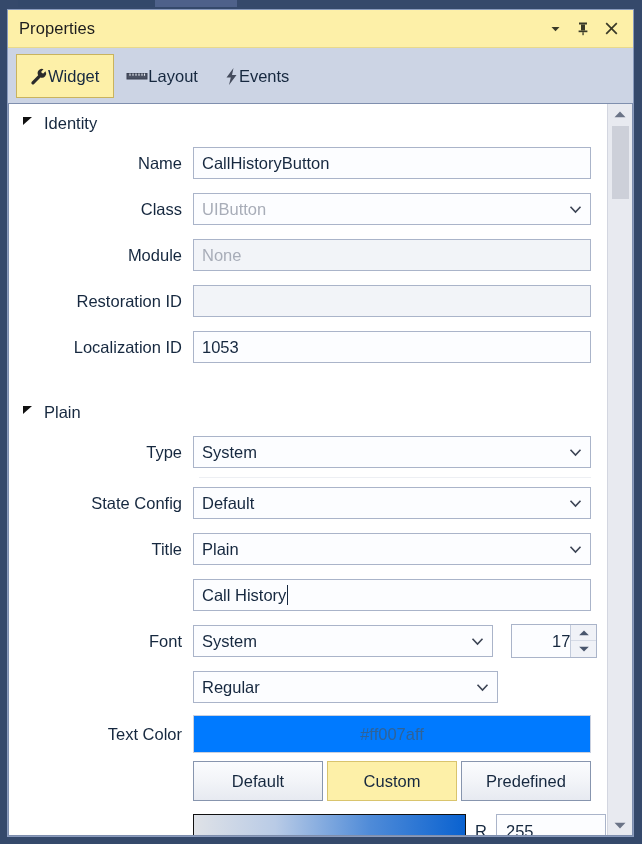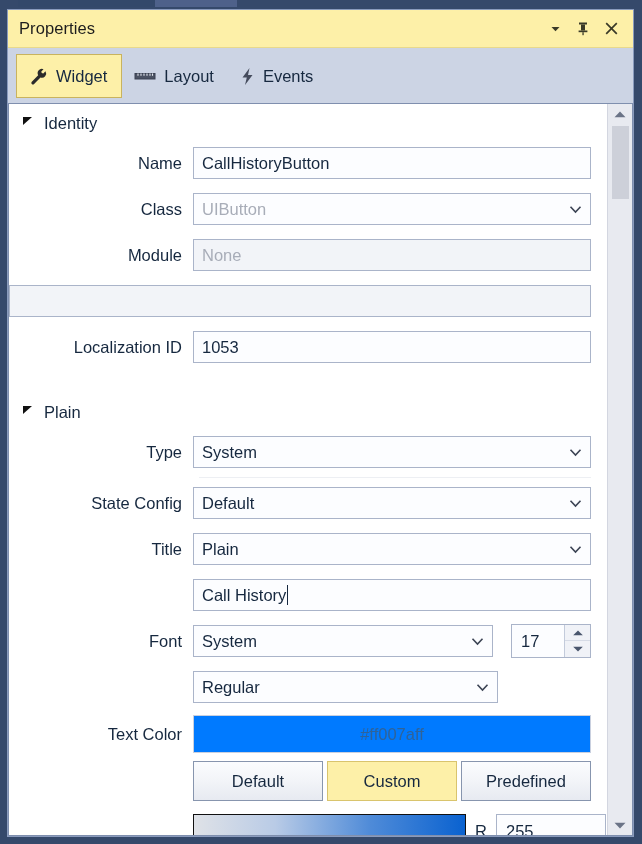--- a/index.html
+++ b/index.html
@@ -93,21 +93,20 @@
     background: #ccd4e4;
     display: flex;
     align-items: flex-start;
     padding: 6px 0 0 8px;
     flex: none;
   }
   .tab {
     height: 44px;
     display: flex;
     align-items: center;
-    gap: 8px;
     padding: 0 14px 0 12px;
     font-size: 16.5px;
     color: #16283f;
   }
   .tab.active {
     background: #fdf0a8;
     border: 1px solid #c9b35e;
   }
   .tab .tab-ico { display: flex; align-items: center; }
 
@@ -242,20 +241,21 @@
   .font-row .fld { display: flex; align-items: center; gap: 0; }
   .font-row .fontname { flex: 0 0 300px; }
   .font-row .sizespin {
     margin-left: 18px;
     width: 92px;
     height: 34px;
     border: 1px solid #aab4c9;
     background: #fcfdff;
     display: flex;
     align-items: stretch;
+    padding-left: 31px;
   }
   .sizespin .val {
     flex: 1 1 auto;
     display: flex; align-items: center;
     padding-left: 9px;
     font-size: 16.5px;
     color: #16283f;
   }
   .sizespin .btns {
     flex: none;
@@ -447,20 +447,21 @@
         <span class="fld">
           <span class="tbox dim empty-fill">
               <span>None</span>
             </span>
         </span>
       </div>
 
       <div class="spacer-10"></div>
 
       <div class="row">
+        <span class="lbl">Restoration ID</span>
         <span class="fld">
           <span class="tbox empty-fill">
               <span></span>
             </span>
         </span>
       </div>
 
       <div class="spacer-10"></div>
 
       <div class="row">

